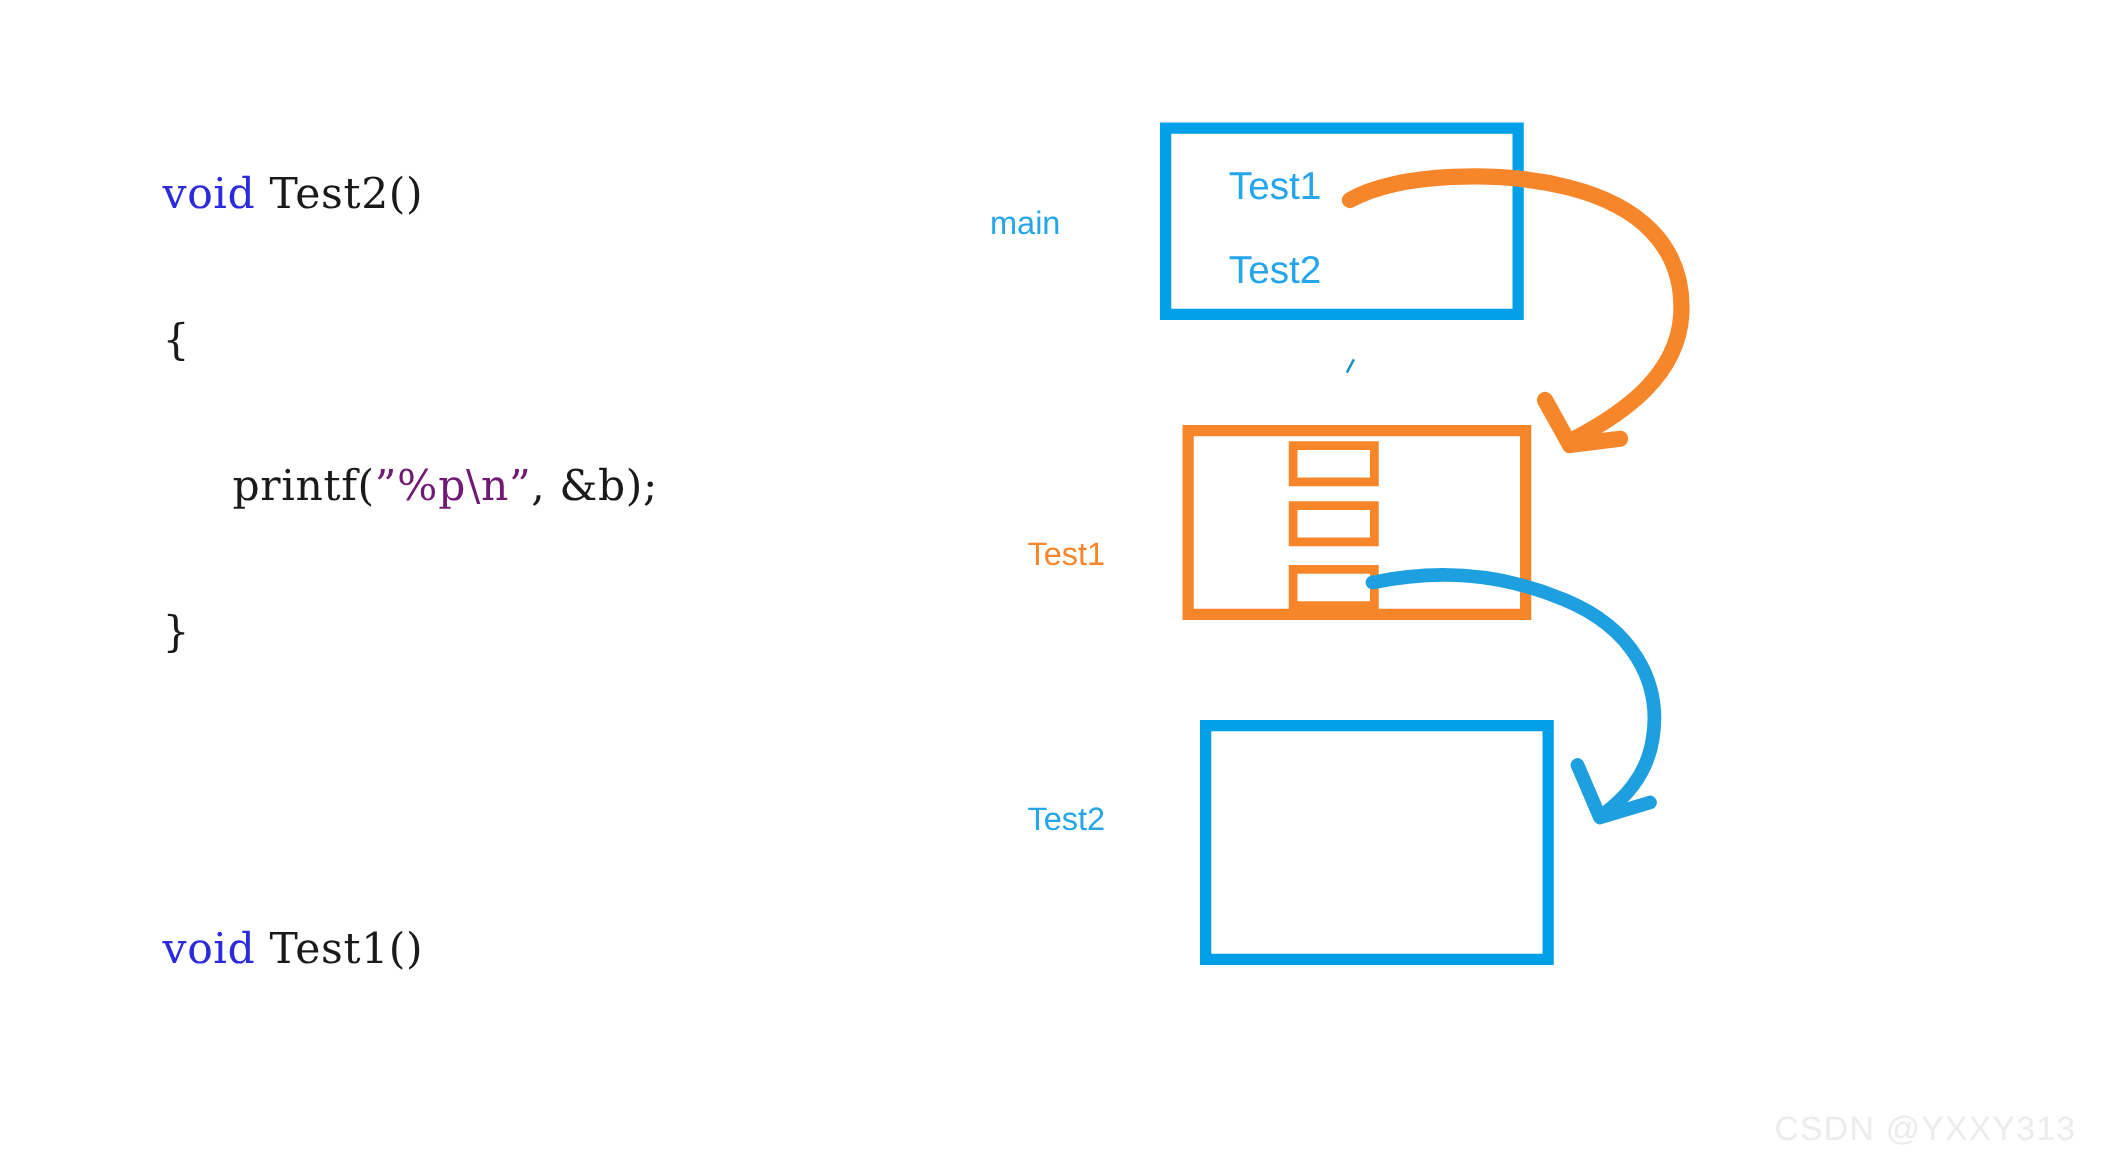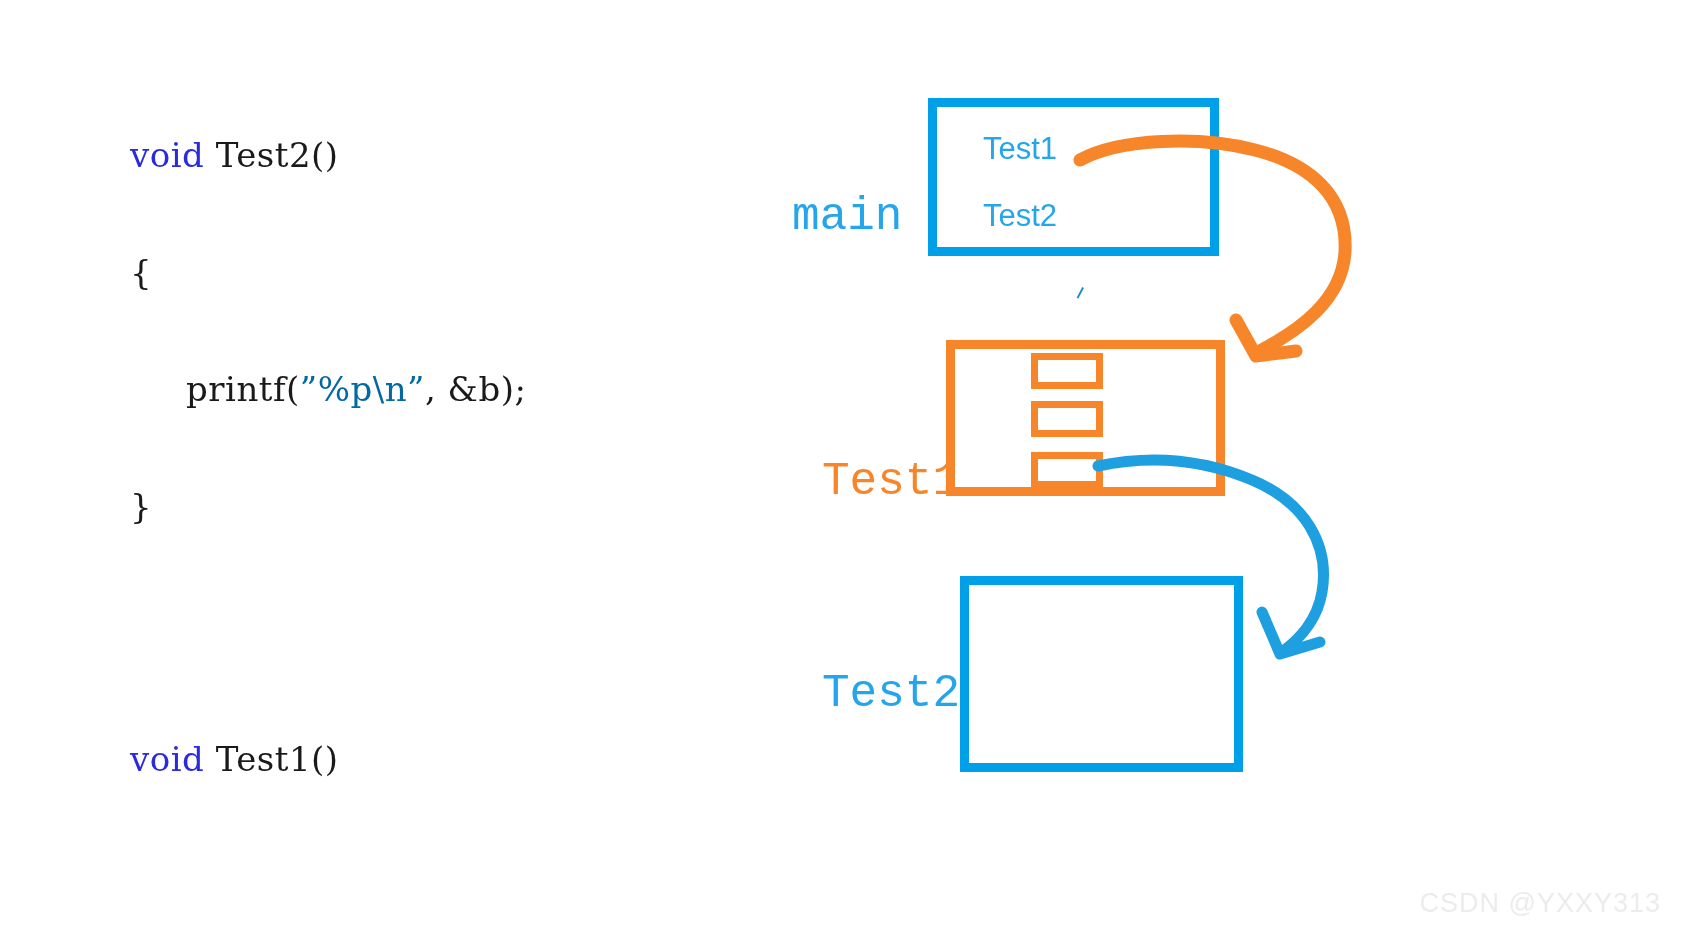--- a/index.html
+++ b/index.html
@@ -28,34 +28,33 @@
   .code-block {
     font-family: "DejaVu Serif", "Liberation Serif", serif;
     font-size: 34px;
     line-height: 39px;
     color: #1a1a1a;
     white-space: pre;
     letter-spacing: 0.5px;
   }
   .code-block.gap-big { margin-top: 58px; }
   .kw  { color: #2b2bdd; }
-  .str { color: #0369a1; }
+  .str { color: #701a75; }
   .ln  { display: block; }
   .ln.indent { padding-left: 56px; }
 
   
   .diagram { position: absolute; left: 0; top: 0; width: 1683px; height: 931px; }
 
   .label {
     position: absolute;
-    font-family: Liberation Mono, monospace;
-    font-size: 46px;
+    font-family: Liberation Sans, sans-serif;
+    font-size: 26px;
     font-weight: 400;
     white-space: nowrap;
-    margin-top: 28px;
   }
   .label.blue   { color: #25A5EA; }
   .label.orange { color: #F7862B; }
 
   .label-main  { left: 792px; top: 163px; }
   .label-test1 { left: 822px; top: 428px; }
   .label-test2 { left: 822px; top: 640px; }
 
   .frame { position: absolute; background: transparent; box-sizing: border-box; }
   .frame.blue   { border: 9px solid #00A0E9; }

